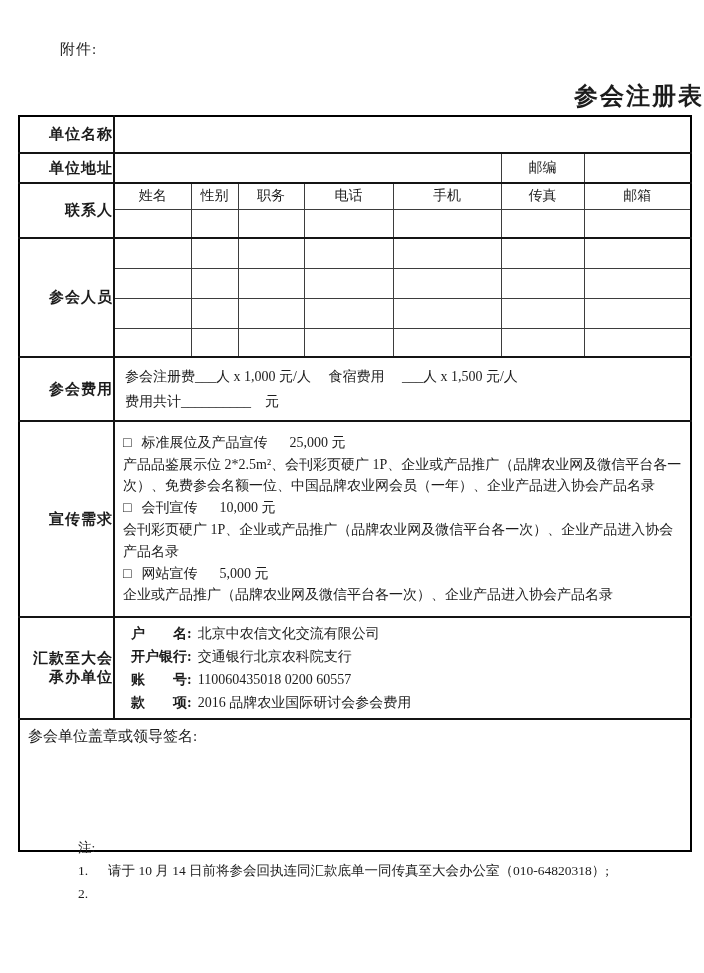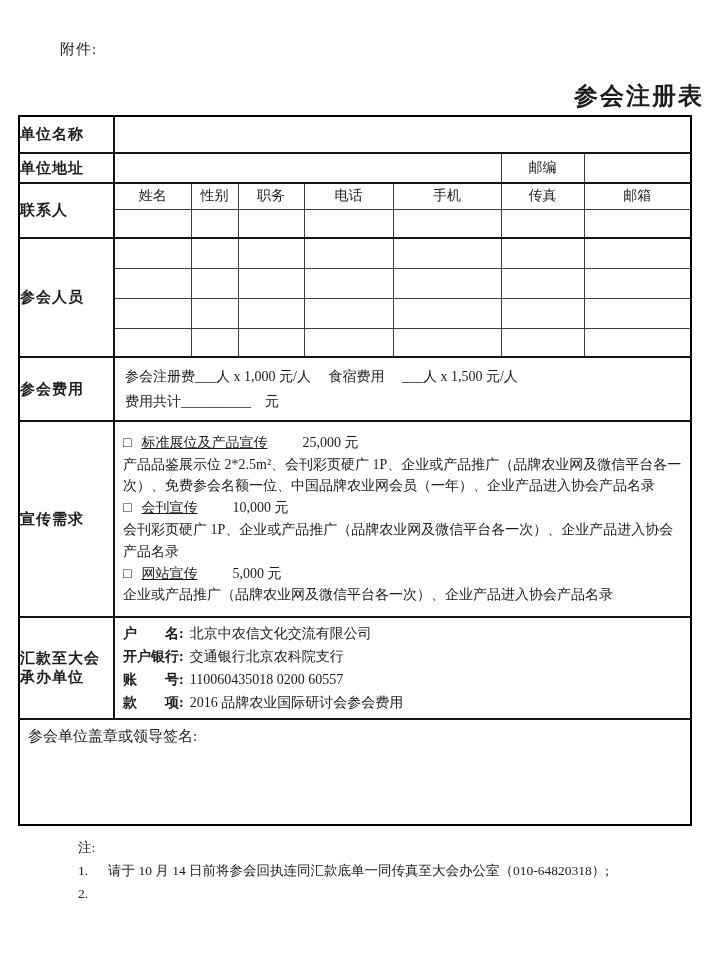--- a/index.html
+++ b/index.html
@@ -9,28 +9,28 @@
     color:#1c1c1c;-webkit-font-smoothing:antialiased;
   }
   .attachment{position:absolute;left:60px;top:40px;font-size:15px;letter-spacing:1px;}
   .doc-title{position:absolute;left:0;top:80px;width:100%;text-align:right;
     font-size:24px;font-weight:bold;letter-spacing:2px;}
   table.reg{position:absolute;left:18px;top:115px;width:672px;
     border-collapse:collapse;table-layout:fixed;border:2px solid #000;}
   td,th{border:1px solid #3d3d3d;padding:0;font-size:14px;font-weight:normal;
     vertical-align:middle;overflow:hidden;}
   tr.sec > td, tr.sec > th{border-top:2px solid #141414;}
-  th.lbl{font-weight:bold;text-align:left;font-size:15px;
+  th.lbl{font-weight:bold;text-align:right;font-size:15px;
     border-right:2px solid #141414;letter-spacing:1px;}
   td.ctr{text-align:center;}
   td.content{padding:4px 10px;line-height:22px;text-align:left;}
   td.fees-cell{padding:6px 10px;line-height:25px;}
   .pub-line{line-height:21.8px;}
   .chk{display:inline-block;margin-right:10px;}
-  .pub-title{margin-right:35px;text-decoration:underline;}
+  .pub-title{margin-right:22px;}
   .remit-line{line-height:23px;}
   .remit-label{font-weight:bold;margin-right:6px;}
   td.sign-cell{vertical-align:top;padding:5px 8px;font-size:15px;line-height:22px;}
   .notes{position:absolute;left:78px;top:836px;font-size:13.5px;line-height:23px;}
   .note-item{display:flex;}
   .note-num{width:30px;flex:0 0 30px;}
 </style>
 </head>
 <body>
 
@@ -145,37 +145,37 @@
       </div>
       <div class="pub-line">企业或产品推广（品牌农业网及微信平台各一次）、企业产品进入协会产品名录</div>
     </td>
   </tr>
 
   <tr class="sec" style="height:92px">
     <th class="lbl">
       <div>汇款至大会</div>
       <div>承办单位</div>
     </th>
-    <td colspan="7" class="content" style="padding:4px 8px;">
+    <td colspan="7" class="content" style="padding:4px 16px;">
       <div class="remit-line">
         <span class="remit-label">户　　名:</span><span>北京中农信文化交流有限公司</span>
       </div>
       <div class="remit-line">
         <span class="remit-label">开户银行:</span><span>交通银行北京农科院支行</span>
       </div>
       <div class="remit-line">
         <span class="remit-label">账　　号:</span><span>110060435018 0200 60557</span>
       </div>
       <div class="remit-line">
         <span class="remit-label">款　　项:</span><span>2016 品牌农业国际研讨会参会费用</span>
       </div>
     </td>
   </tr>
 
-  <tr class="sec" style="height:106px">
+  <tr class="sec" style="height:132px">
     <td colspan="8" class="sign-cell">
       <span>参会单位盖章或领导签名:</span>
     </td>
   </tr>
 </tbody>
   </table>
 
 <div class="notes">
   <div>注:</div>
   <div class="note-item">

